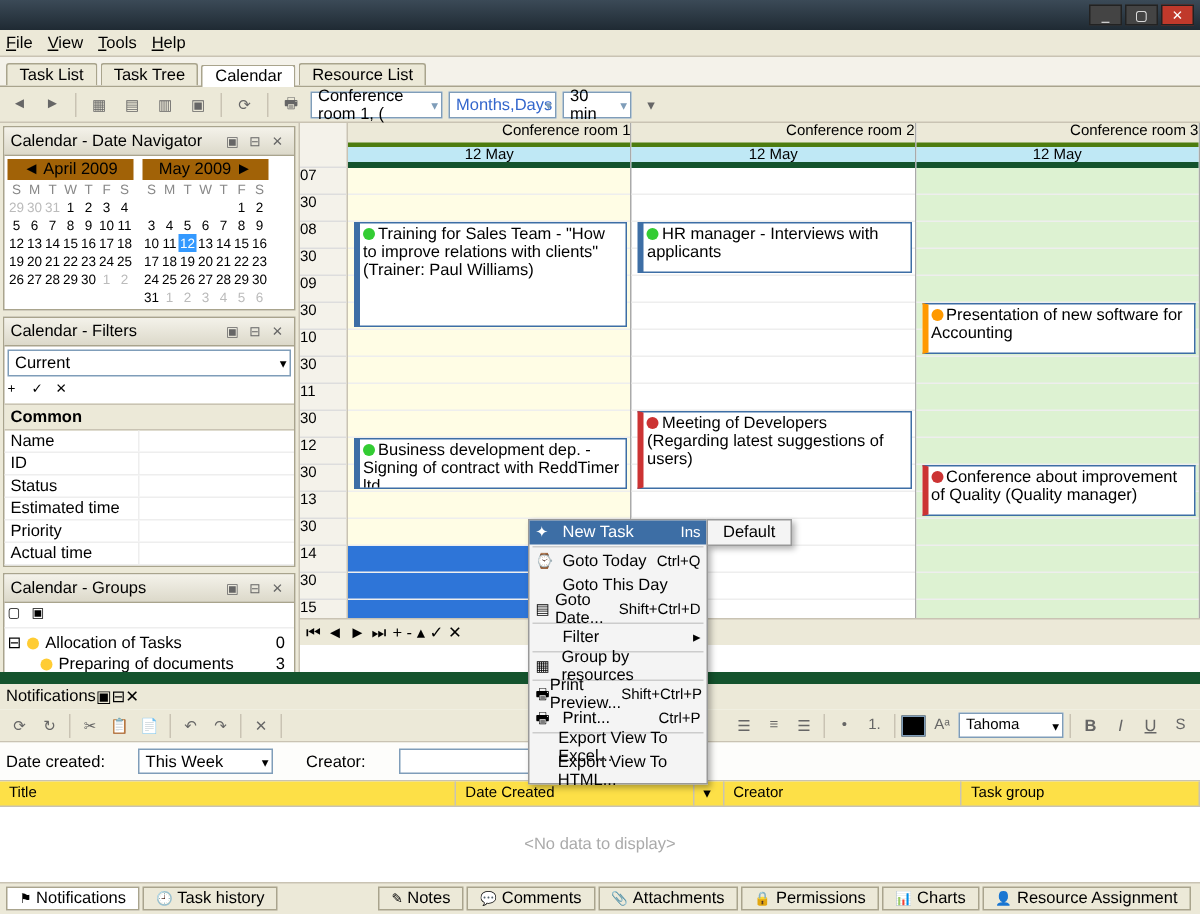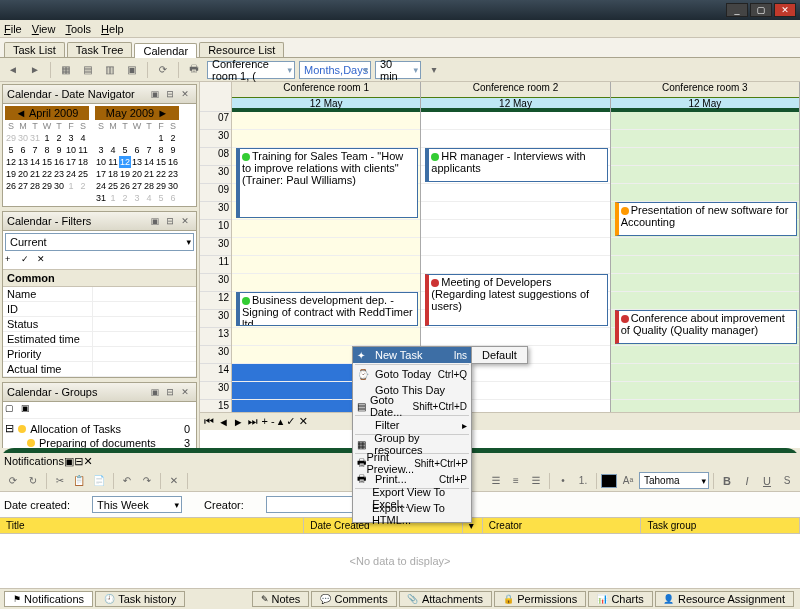--- a/index.html
+++ b/index.html
@@ -38,42 +38,42 @@
 .filter-grid .frow { display: flex; border-bottom: 1px solid #eee;}
 .filter-grid .frow > div { padding: 1px 4px; }
 .filter-grid .fname { width: 90px; border-right:1px solid #eee;}
 .groups-body { padding: 2px; }
 .grow { display: flex; align-items: center; padding: 1px 0; }
 .grow .cnt { margin-left: auto; padding-right: 4px; }
 .dot { width: 8px; height: 8px; border-radius: 50%; margin: 0 4px; }
 .calendar-area { flex: 1; display: flex; flex-direction: column; background: #fff; }
 .cal-cols { display: flex; height: 300px; overflow:hidden;}
 .time-col { width: 32px; background: #f4f2ea; border-right: 1px solid #c9c3b3; }
-.time-col .t { height: 18px; border-bottom: 1px solid #ddd; font-size: 10px; text-align: right; padding-right: 2px; }
+.time-col .t { height: 18px; border-bottom: 1px solid #ddd; font-size: 10px; text-align: left; padding-right: 2px; }
 .room-col { flex: 1; border-right: 1px solid #aaa; position: relative; }
-.room-hdr { height: 16px; background: #ece9d8; text-align: center; border-bottom: 1px solid #4d7c0f; font-size:10px;}
+.room-hdr { height: 16px; background: #ece9d8; text-align: right; border-bottom: 3px solid #4d7c0f; font-size:10px;}
 .date-hdr { height: 14px; background: #bfe8f5; text-align: center; border-bottom: 4px solid #14532d; font-size:10px;}
 .room-head-row{display:flex;}
 .room-head-row .time-col .t{height:14px;}
 .slots { position: relative; }
 .slot { height: 18px; border-bottom: 1px solid #eee; }
 .slot.yellow { background: #fffde5; }
 .slot.green { background: #ddf2d2; }
 .slot.blue { background: #2e75d8; }
 .event { position: absolute; left: 4px; right: 2px; background: #fff; border: 1px solid #3d6ea5; border-left: 4px solid #3d6ea5; padding: 1px 2px; font-size: 10px; overflow: hidden; }
 .event .edot { display:inline-block; width:8px; height:8px; border-radius:50%; margin-right:2px; vertical-align:middle;}
 .cal-footer { height: 18px; background: #ece9d8; border-top: 1px solid #c9c3b3; display:flex; align-items:center; gap:4px; padding:0 4px; font-size:10px;}
 .ctx-menu { position: absolute; left: 352px; top: 346px; width: 120px; background: #f4f4f4; border: 1px solid #999; box-shadow: 2px 2px 4px rgba(0,0,0,0.3); z-index: 100; }
 .ctx-menu .row { display: flex; align-items: center; padding: 2px 4px; height:16px;}
 .ctx-menu .row.hi { background: #3d6ea5; color: #fff; }
 .ctx-menu .row .sc { margin-left: auto; font-size: 10px; }
 .ctx-menu .row .icon-cell{width:18px; font-size:10px;}
 .ctx-menu hr { border: none; border-top: 1px solid #ccc; margin: 1px 2px; }
 .ctx-sub { position: absolute; left: 471px; top: 346px; background: #f4f4f4; border: 1px solid #999; padding: 2px 10px; height:18px; display:flex; align-items:center; box-shadow: 2px 2px 4px rgba(0,0,0,0.3); z-index:100;}
-.bottom { height: 160px; border-top: 5px solid #14532d; display: flex; flex-direction: column; background: #fff; border-radius: 14px; }
+.bottom { height: 160px; border-top: 8px solid #14532d; display: flex; flex-direction: column; background: #fff; }
 .bottom-hdr { background: #ece9d8; padding: 2px 4px; display:flex;}
 .bottom-toolbar { background: #ece9d8; height: 22px; display: flex; align-items: center; padding: 0 4px; gap: 2px; border-bottom:1px solid #c9c3b3;}
 .bottom-toolbar .btn{width:18px;height:18px;border:1px solid transparent;font-size:10px;display:flex;align-items:center;justify-content:center;color:#666;}
 .bottom-toolbar .sep{width:1px;height:16px;background:#c9c3b3;margin:0 2px;}
 .bottom-toolbar .combo{border:1px solid #7f9db9;background:#fff;height:17px;padding:0 14px 0 4px;position:relative;display:flex;align-items:center;font-size:10px;}
 .bottom-toolbar .combo::after{content:"▾";position:absolute;right:2px;font-size:9px;}
 .bottom-toolbar .clrbox{width:16px;height:14px;border:1px solid #7f9db9;background:#000;}
 .bottom-filter { padding: 4px; display: flex; align-items: center; gap: 22px; background:#fdfdfb; border-bottom:1px solid #c9c3b3;}
 .bottom-filter .combo{border:1px solid #7f9db9;background:#fff;height:17px;padding:0 14px 0 4px;position:relative;display:flex;align-items:center;min-width:90px;}
 .bottom-filter .combo::after{content:"▾";position:absolute;right:2px;font-size:9px;}

